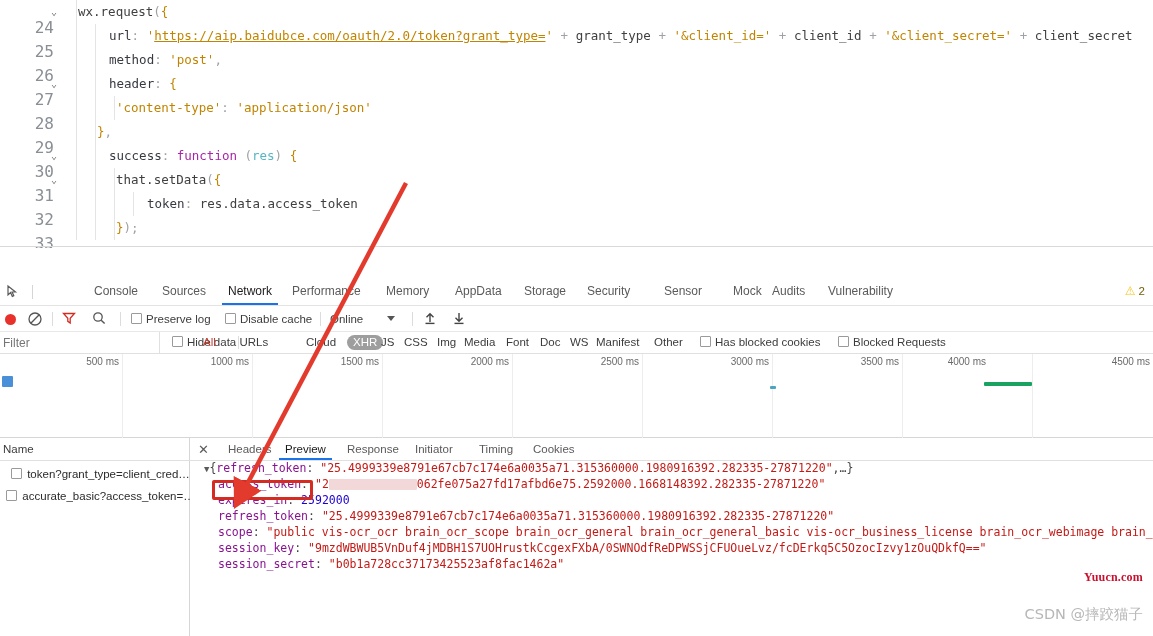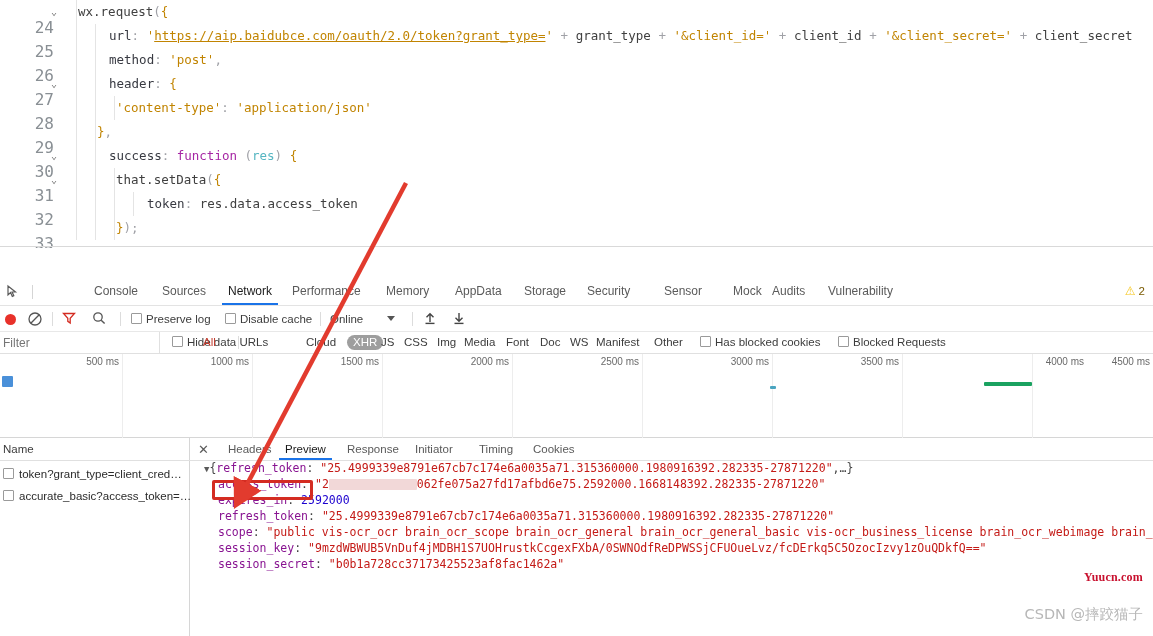--- a/index.html
+++ b/index.html
@@ -144,21 +144,21 @@
     position:absolute; left:0; top:438px; width:190px; height:198px;
     background:#fff; border-right:1px solid #d6d6d6;
   }
   .rl-head {
     position:absolute; left:0; top:0; width:190px; height:23px; line-height:23px;
     font-size:11.5px; color:#3c3c3c; padding-left:3px;
     border-bottom:1px solid #e0e0e0;
   }
   .rl-row {
     position:absolute; left:0; width:198px; height:21px; line-height:21px;
-    font-size:11.5px; color:#2b2b2b; padding-left:3px; white-space:nowrap; overflow:hidden;
+    font-size:11.5px; color:#2b2b2b; padding-left:3px; white-space:nowrap; overflow:hidden;text-align:center;
   }
   .rl-cbx {
     display:inline-block; width:11px; height:11px; border:1px solid #9a9a9a;
     background:#fff; vertical-align:-1px; margin-right:5px; border-radius:1px;
   }
 
   .detail {
     position:absolute; left:190px; top:438px; width:963px; height:198px; background:#fff;
   }
   .dtab-bar {
@@ -349,21 +349,21 @@
         <div class="tl-label" style="left: 312px; width: 70px;">1500 ms</div>
         <div class="tl-tick" style="left: 512px;"></div>
         <div class="tl-label" style="left: 442px; width: 70px;">2000 ms</div>
         <div class="tl-tick" style="left: 642px;"></div>
         <div class="tl-label" style="left: 572px; width: 70px;">2500 ms</div>
         <div class="tl-tick" style="left: 772px;"></div>
         <div class="tl-label" style="left: 702px; width: 70px;">3000 ms</div>
         <div class="tl-tick" style="left: 902px;"></div>
         <div class="tl-label" style="left: 832px; width: 70px;">3500 ms</div>
         <div class="tl-tick" style="left: 1032px;"></div>
-        <div class="tl-label" style="left: 1017px; width: 70px;">4000 ms</div>
+        <div class="tl-label" style="left: 919px; width: 70px;">4000 ms</div>
         <div class="tl-label" style="left: 1083px; width: 70px;">4500 ms</div>
         <div class="tl-bar" style="left: 2px; top: 22px; width: 11px; height: 11px; background: rgb(74, 144, 217);"></div>
         <div class="tl-bar" style="left: 770px; top: 32px; width: 6px; height: 3px; background: rgb(74, 165, 192);"></div>
         <div class="tl-bar" style="left: 984px; top: 28px; width: 48px; height: 4px; background: rgb(26, 162, 96);"></div>
       </div>
   </div>
 
   <div class="req-list">
     <div class="rl-head">Name</div>
     <div id="req-rows-host">

